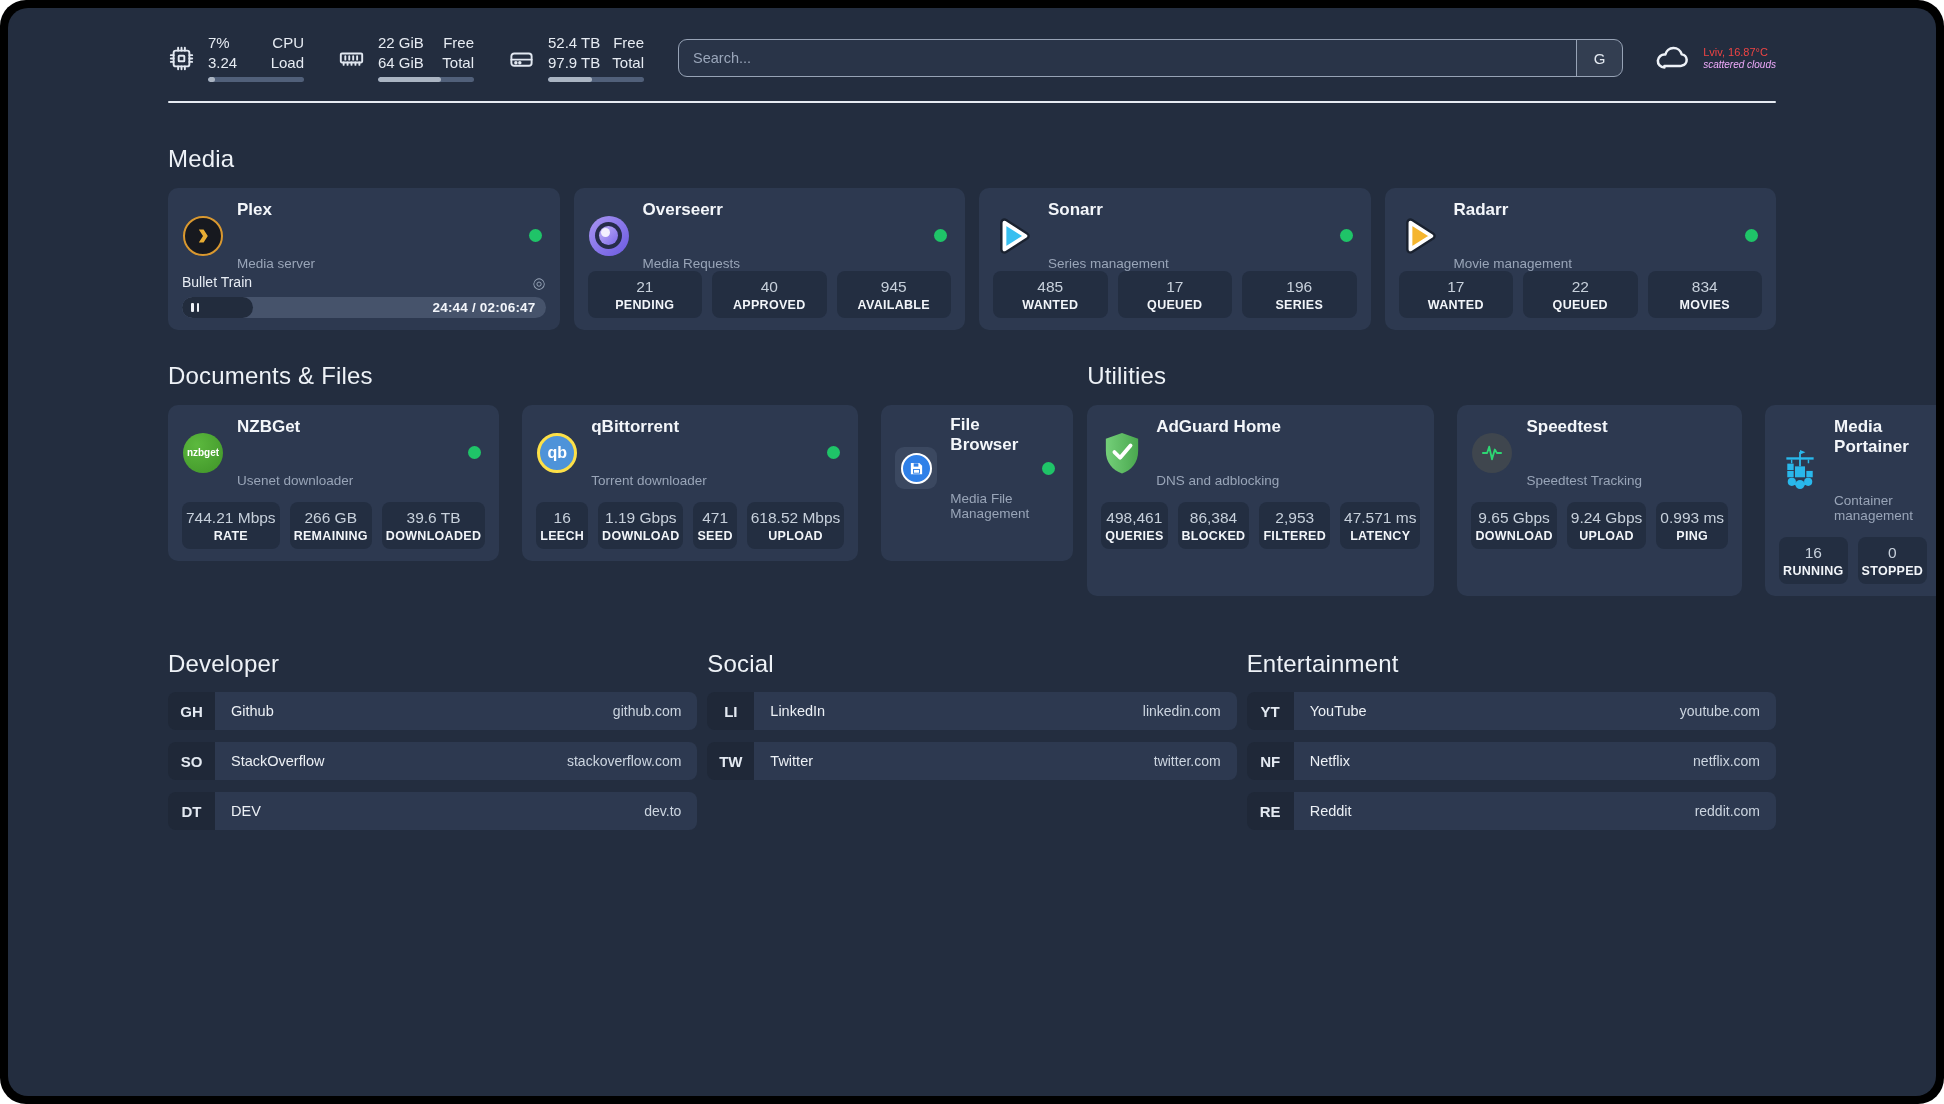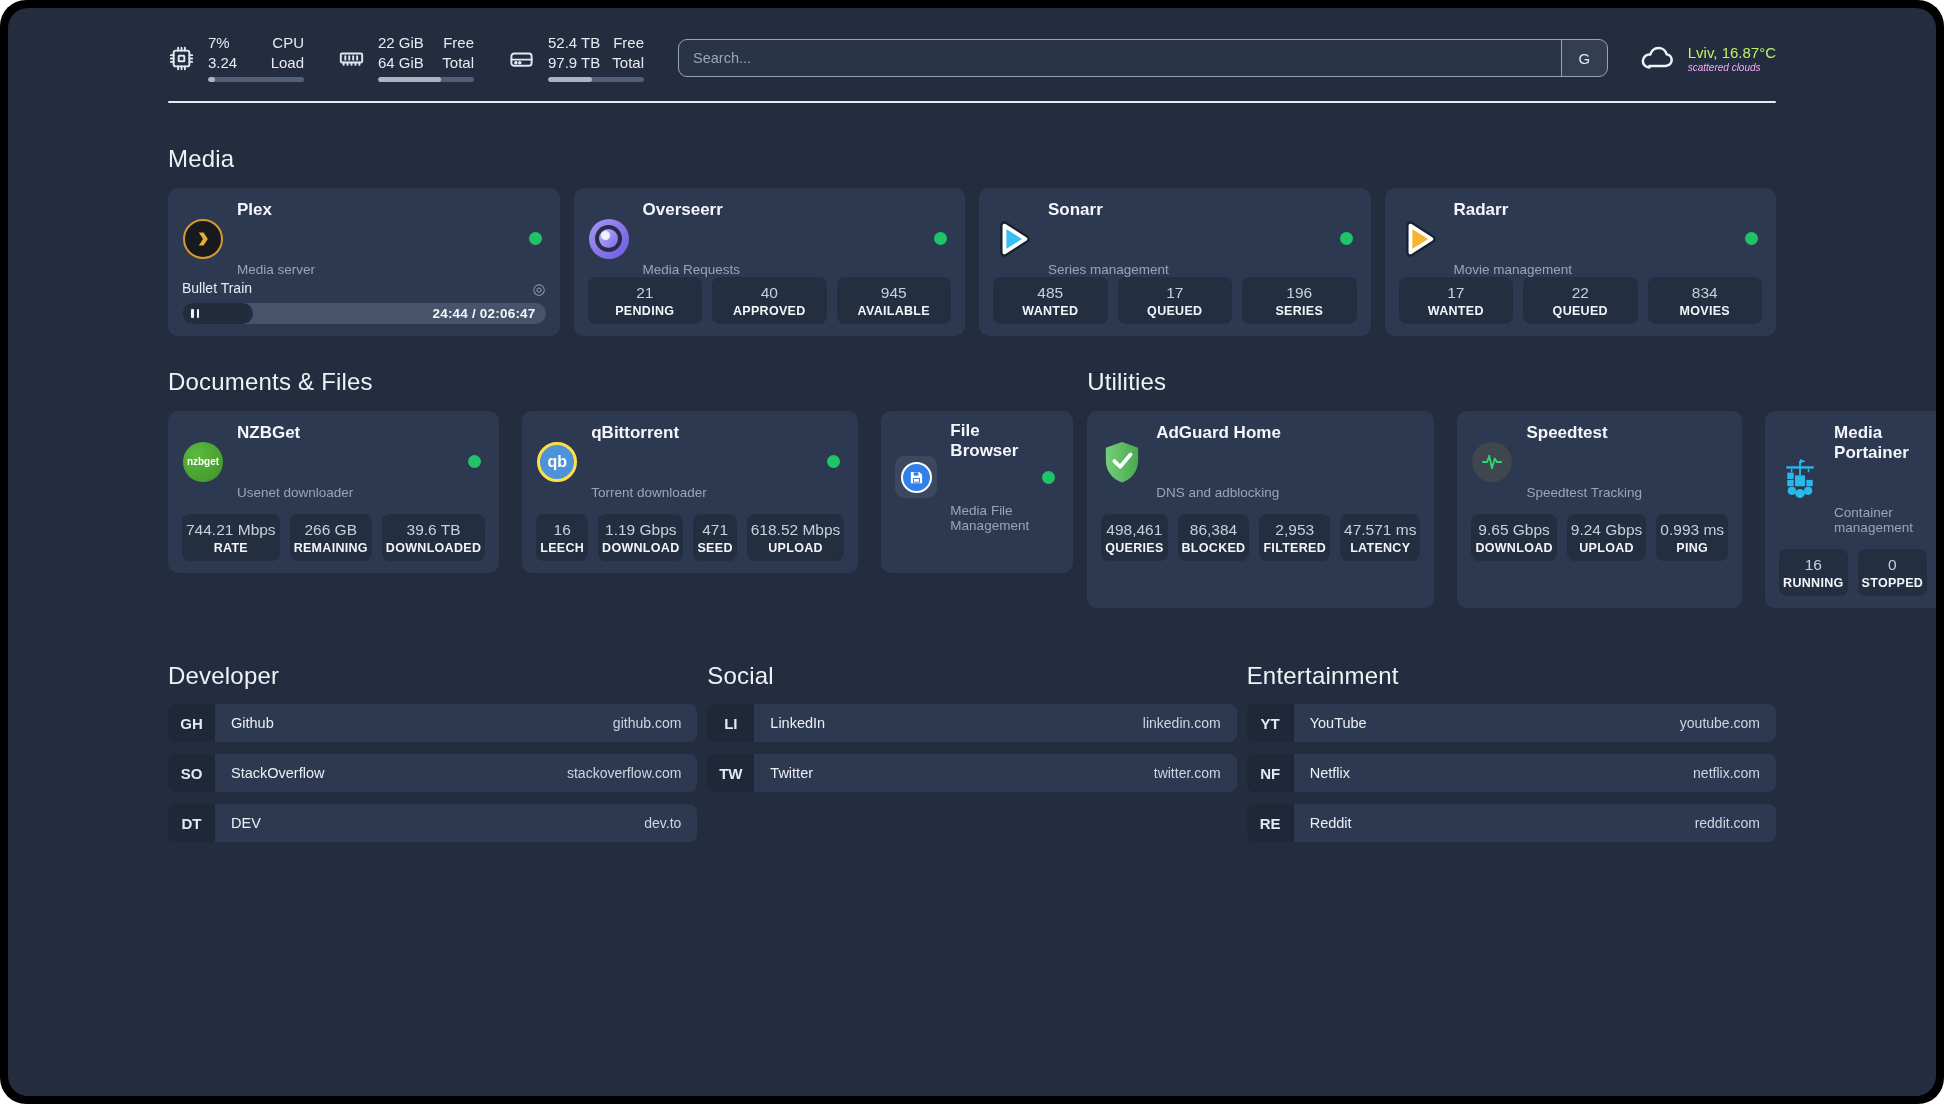--- a/index.html
+++ b/index.html
@@ -29,35 +29,35 @@
                        color:#e8edf4; font-size:14.5px; padding:0 14px; font-family:inherit; }
   .search-wrap input::placeholder { color:#9aa6ba; }
   .g-btn { width:46px; display:flex; align-items:center; justify-content:center;
            border-left:1.5px solid #97a3b6; background:rgba(255,255,255,.05);
            color:#e3e9f1; font-size:15px; cursor:pointer; }
 
   .weather { display:flex; align-items:center; gap:12px; }
   .weather-icon { color:#eef2f8; display:flex; }
   .weather-icon svg { width:38px; height:38px; }
   .weather-text { display:flex; flex-direction:column; gap:1px; }
-  .weather-loc { font-size:15px; color:#bef264; }
+  .weather-loc { font-size:11px; color:#ef4444; }
   .weather-cond { font-size:10px; color:#f0abfc;font-style:italic; }
 
   .divider { margin-top:15px; height:2px; background:#e6ebf2; border-radius:1px; }
 
   
   .section-title { font-size:24px; font-weight:500; color:#eef2f7; letter-spacing:.2px; }
   .media-section { margin-top:42px; }
   .media-grid { margin-top:15px; display:grid; grid-template-columns:repeat(4,1fr); gap:14px; }
 
   .card { background:#2d3950; border-radius:10px; padding:12px 14px; display:flex; flex-direction:column; }
   .card.clickable { cursor:pointer; }
   .media-grid .card { min-height:124px; }
   .card-header { display:flex; align-items:center; gap:13px; }
-  .card-titles { display:flex; flex-direction:column; gap:7px; }
+  .card-titles { display:flex; flex-direction:column; gap:1px; }
   .card-title { font-size:17px; font-weight:600; color:#f3f6fa; }
   .card-sub { font-size:13.5px; color:#99a5b8;margin-top:35px; }
   .status-dot { width:13px; height:13px; border-radius:50%; background:#1fc468; margin-left:auto; margin-right:4px; flex:none; }
 
   .stats-row { display:flex; gap:10px; margin-top:auto; }
   .stat-box { flex:1; background:#232e41; border-radius:8px; padding:7px 4px 6px; text-align:center; }
   .stat-value { font-size:15.5px; color:#c7d0db; margin-bottom:2px; white-space:nowrap; }
   .stat-label { font-size:12.5px; font-weight:700; color:#f2f5f9; letter-spacing:.3px; }
 
   

